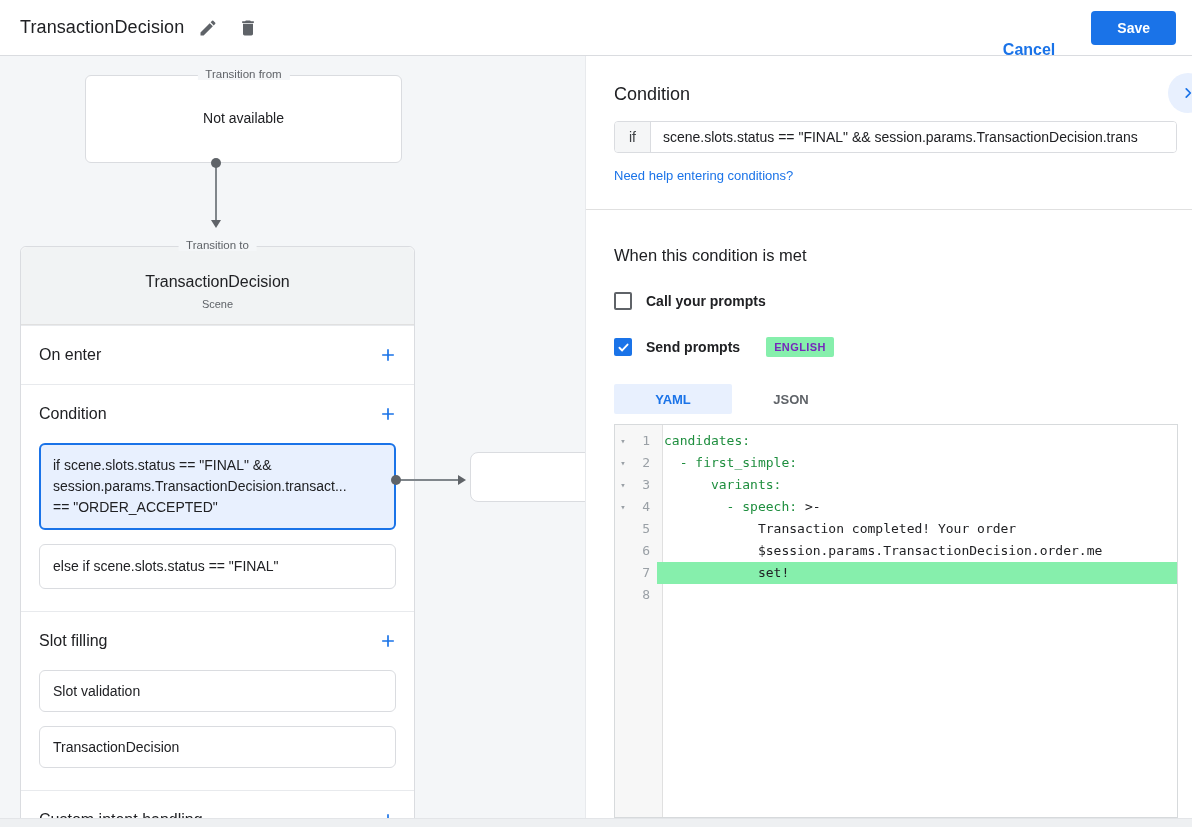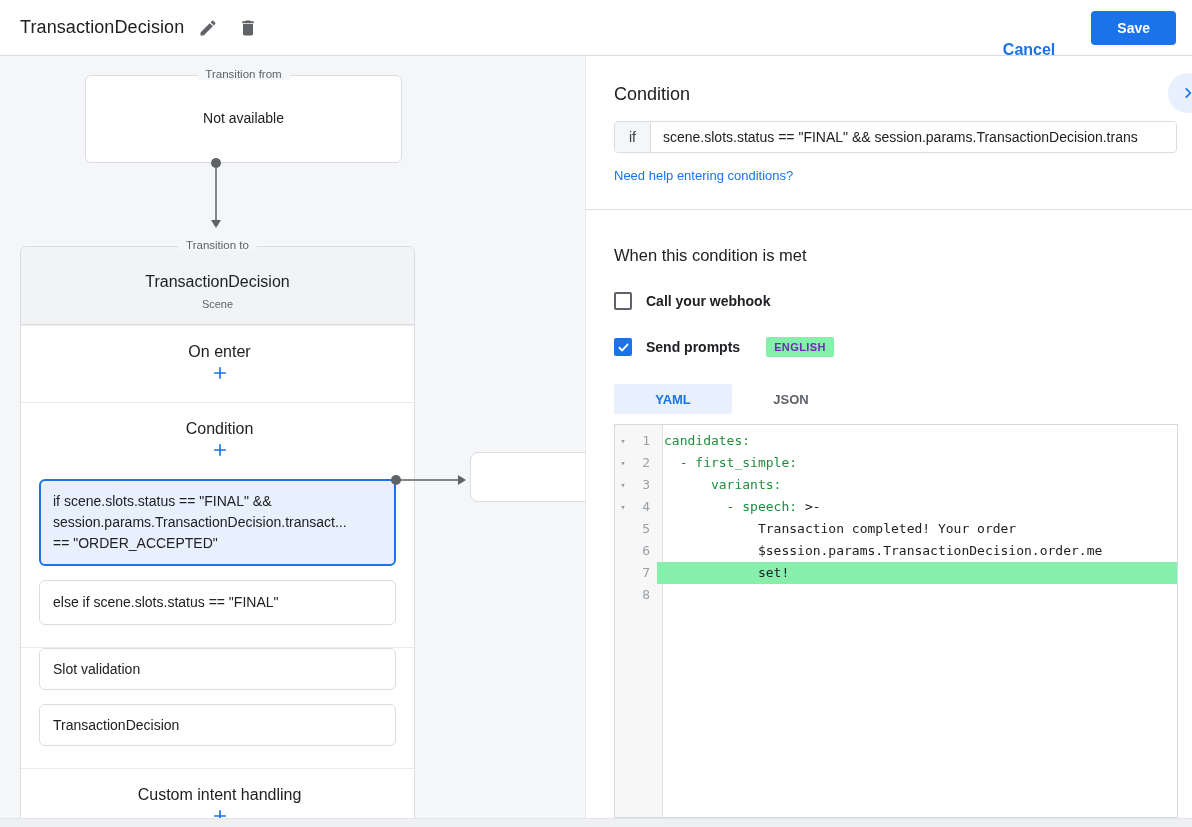--- a/index.html
+++ b/index.html
@@ -44,21 +44,21 @@
   .scene-card { position: absolute; left: 20px; top: 190px; width: 395px;
     background: #fff; border: 1px solid #dadce0; border-radius: 6px; }
   .scene-card .legend { top: -8px; }
   .scene-header { background: #f1f3f4; border-bottom: 1px solid #e0e0e0; border-radius: 6px 6px 0 0;
     padding: 26px 0 14px; text-align: center; }
   .scene-title { font-size: 16px; color: #202124; }
   .scene-subtitle { font-size: 11px; color: #5f6368; margin-top: 7px; }
   .card-section { border-top: 1px solid #e8eaed; }
   .card-section:first-of-type { border-top: none; }
   .section-head { display: flex; align-items: center; justify-content: space-between;
-    padding: 17px 14px 17px 18px; flex-direction: column; }
+    padding: 17px 14px 17px 18px; }
   .section-label { font-size: 16px; color: #202124; }
   .add-btn { border: none; background: transparent; cursor: pointer; padding: 2px; display: flex; }
   .add-btn svg { stroke: #1a73e8; }
   .items { padding: 0 18px 22px; display: flex; flex-direction: column; gap: 14px; }
   .cond-item { border: 1px solid #dadce0; border-radius: 6px; background: #fff;
     padding: 11px 13px; font-size: 14px; line-height: 21px; color: #202124; white-space: pre-line; cursor: pointer; }
   .cond-item.selected { background: #e8f0fe; border: 2px solid #1a73e8; padding: 10px 12px; }
   .slot-item { border: 1px solid #dadce0; border-radius: 6px; background: #fff;
     padding: 12px 13px; font-size: 14px; color: #202124; cursor: pointer; }
 
@@ -180,20 +180,28 @@
         </div>
         <div class="items">
             <div class="cond-item selected">if scene.slots.status == "FINAL" &amp;&amp;
 session.params.TransactionDecision.transact...
 == "ORDER_ACCEPTED"</div>
             <div class="cond-item">else if scene.slots.status == "FINAL"</div>
           </div>
       </div>
 
       <div class="card-section">
+        <div class="section-head">
+          <span class="section-label">Slot filling</span>
+          <button class="add-btn">
+            <svg width="20" height="20" viewBox="0 0 24 24" fill="none" stroke-width="2">
+                <path d="M12 5v14M5 12h14"></path>
+              </svg>
+          </button>
+        </div>
         <div class="items">
             <div class="slot-item">Slot validation</div>
             <div class="slot-item">TransactionDecision</div>
           </div>
       </div>
 
       <div class="card-section">
         <div class="section-head">
           <span class="section-label">Custom intent handling</span>
           <button class="add-btn">
@@ -228,21 +236,21 @@
     </div>
 
     <a class="help-link" href="#">Need help entering conditions?</a>
 
     <hr class="panel-divider">
 
     <div class="when-title">When this condition is met</div>
 
     <div class="check-row">
       <span class="checkbox unchecked"></span>
-      <span class="check-label">Call your webhook</span>
+      <span class="check-label">Call your prompts</span>
     </div>
 
     <div class="check-row">
       <span class="checkbox checked">
         <svg width="13" height="13" viewBox="0 0 24 24" fill="none" stroke="#fff" stroke-width="3.4" stroke-linecap="round" stroke-linejoin="round">
             <path d="M4.5 12.5l5 5 10-11"></path>
           </svg>
       </span>
       <span class="check-label">Send prompts</span>
       <span class="lang-badge">ENGLISH</span>

